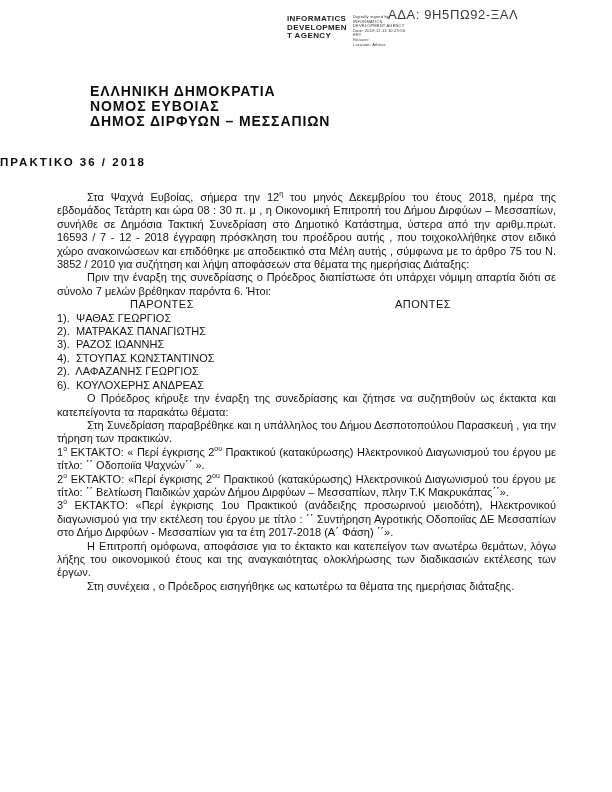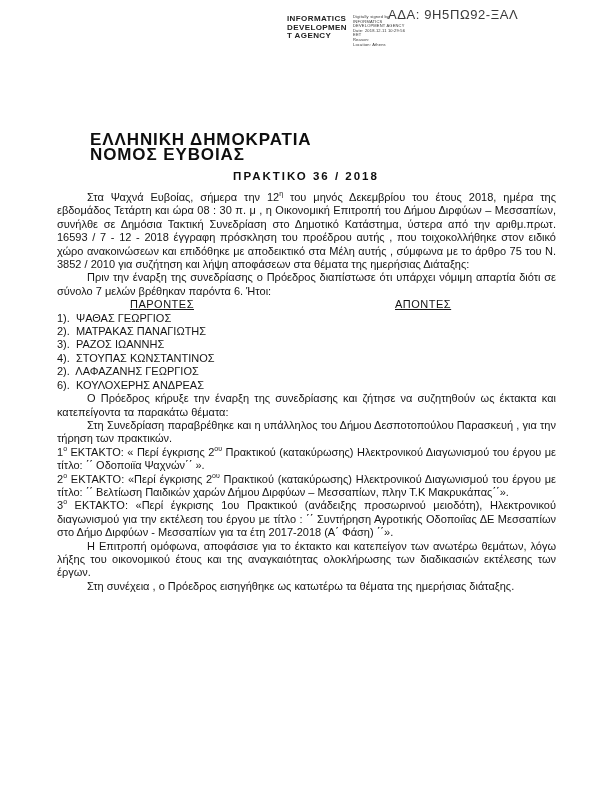--- a/index.html
+++ b/index.html
@@ -27,45 +27,45 @@
     font-size:8px; line-height:8.5px; letter-spacing:0.4px;
     color:#222; white-space:pre-line; font-weight:600;
   }
   .stamp-signature {
     font-size:4px; line-height:4.6px; color:#333;
     white-space:pre-line; letter-spacing:0.2px;
   }
   
   .letterhead {
     position:absolute; top:84px; left:90px;
-    font-size:17px; font-weight:bold; letter-spacing:0.9px;
-    line-height:15px; color:#0e0e0e;margin-top:48px;
+    font-size:14px; font-weight:bold; letter-spacing:0.9px;
+    line-height:15px; color:#0e0e0e;
   }
   
   .doc-title {
-    position:absolute; top:170px; left:0; width:100%;
-    text-align:center; font-size:11.5px; font-weight:bold;
+    position:absolute; top:156px; left:0; width:100%;
+    text-align:left; font-size:11.5px; font-weight:bold;
     letter-spacing:2px; color:#0e0e0e;
   }
   
   .body {
     position:absolute; top:191px; left:57px; width:499px;
     font-size:11px; line-height:13.4px; text-align:justify;
     color:#141414;
   }
   .para { margin:0; }
   .para.indent { text-indent:30px; }
   .para sup { font-size:7px; line-height:0; }
   
   .attendance { position:relative; }
   .att-row { display:flex; }
   .att-left { width:291px; }
   .att-right { width:208px; }
   .att-header {
-    text-decoration:underline; margin-left:73px; letter-spacing:0.5px;
+    margin-left:73px; letter-spacing:0.5px;
   }
   .att-header.absent { margin-left:47px; }
   .att-item { white-space:pre-wrap; }
 </style>
 </head>
 <body>
 
 <div class="page">
 
   <div class="ada">ΑΔΑ: 9Η5ΠΩ92-ΞΑΛ</div>
@@ -79,20 +79,21 @@
 DEVELOPMENT AGENCY
 Date: 2018.12.11 10:29:56
 EET
 Reason:
 Location: Athens</div>
   </div>
 
   <div class="letterhead">
     <div>ΕΛΛΗΝΙΚΗ ΔΗΜΟΚΡΑΤΙΑ</div>
     <div>ΝΟΜΟΣ ΕΥΒΟΙΑΣ</div>
+    <div>ΔΗΜΟΣ ΔΙΡΦΥΩΝ – ΜΕΣΣΑΠΙΩΝ</div>
   </div>
 
   <div class="doc-title">ΠΡΑΚΤΙΚΟ 36 / 2018</div>
 
   <div class="body">
     <div>
         <div class="para indent">Στα Ψαχνά Ευβοίας, σήμερα την 12<sup>η</sup> του μηνός Δεκεμβρίου του έτους 2018, ημέρα της εβδομάδος Τετάρτη και ώρα 08 : 30 π. μ , η Οικονομική Επιτροπή του Δήμου Διρφύων – Μεσσαπίων, συνήλθε σε Δημόσια Τακτική Συνεδρίαση στο Δημοτικό Κατάστημα, ύστερα από την αριθμ.πρωτ. 16593 / 7 - 12 - 2018 έγγραφη πρόσκληση του προέδρου αυτής , που τοιχοκολλήθηκε στον ειδικό χώρο ανακοινώσεων και επιδόθηκε με αποδεικτικό στα Μέλη αυτής , σύμφωνα με το άρθρο 75 του Ν. 3852 / 2010 για συζήτηση και λήψη αποφάσεων στα θέματα της ημερήσιας Διάταξης:</div>
         <div class="para indent">Πριν την έναρξη της συνεδρίασης ο Πρόεδρος διαπίστωσε ότι υπάρχει νόμιμη απαρτία διότι σε σύνολο 7 μελών βρέθηκαν παρόντα 6.  Ήτοι:</div>
       </div>
 

